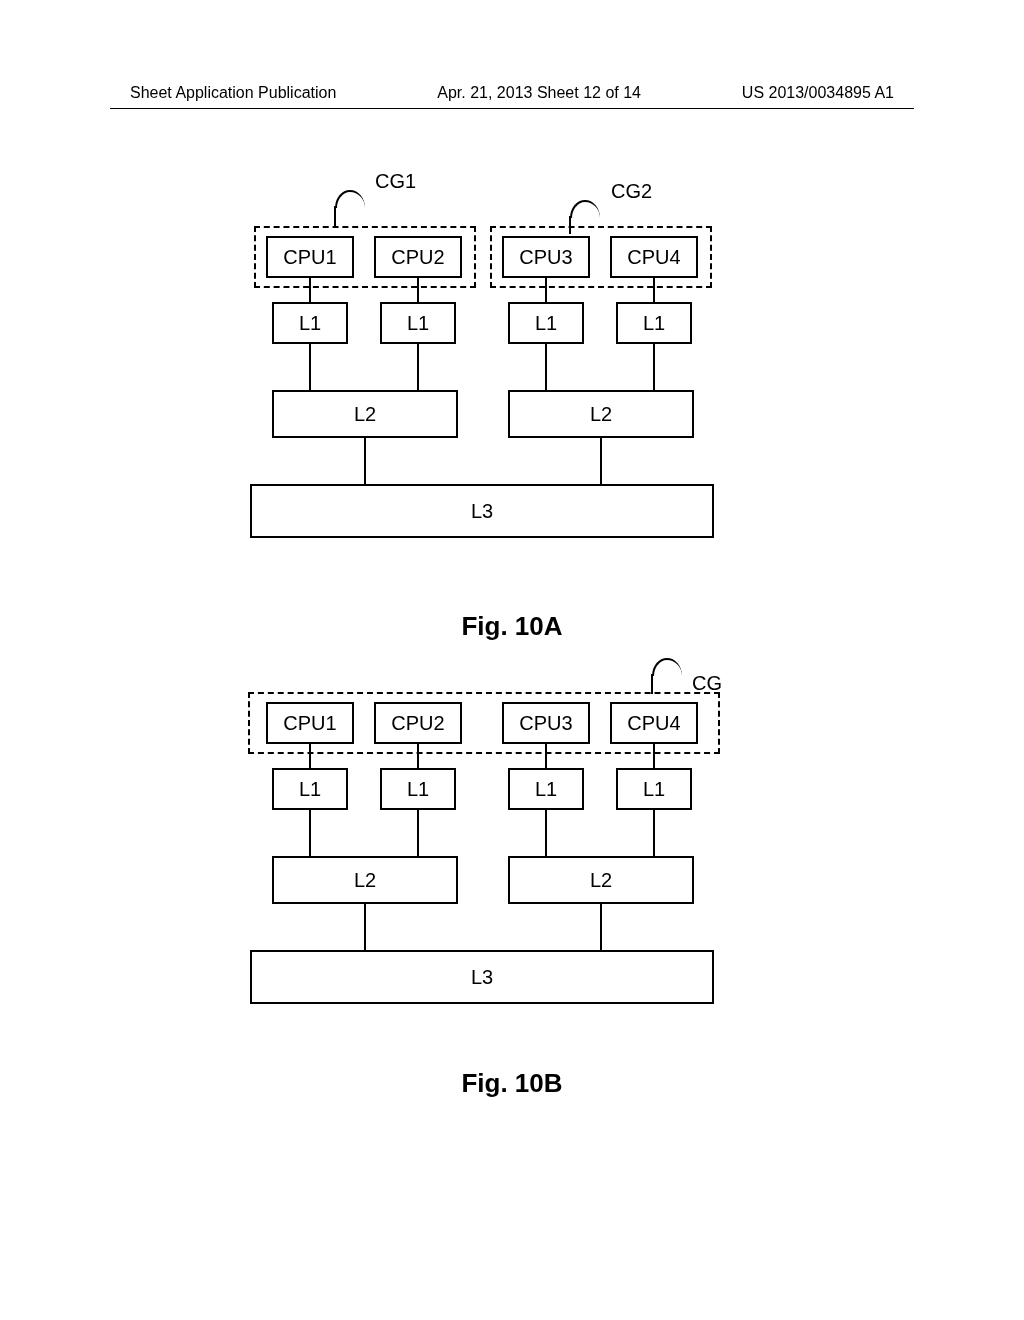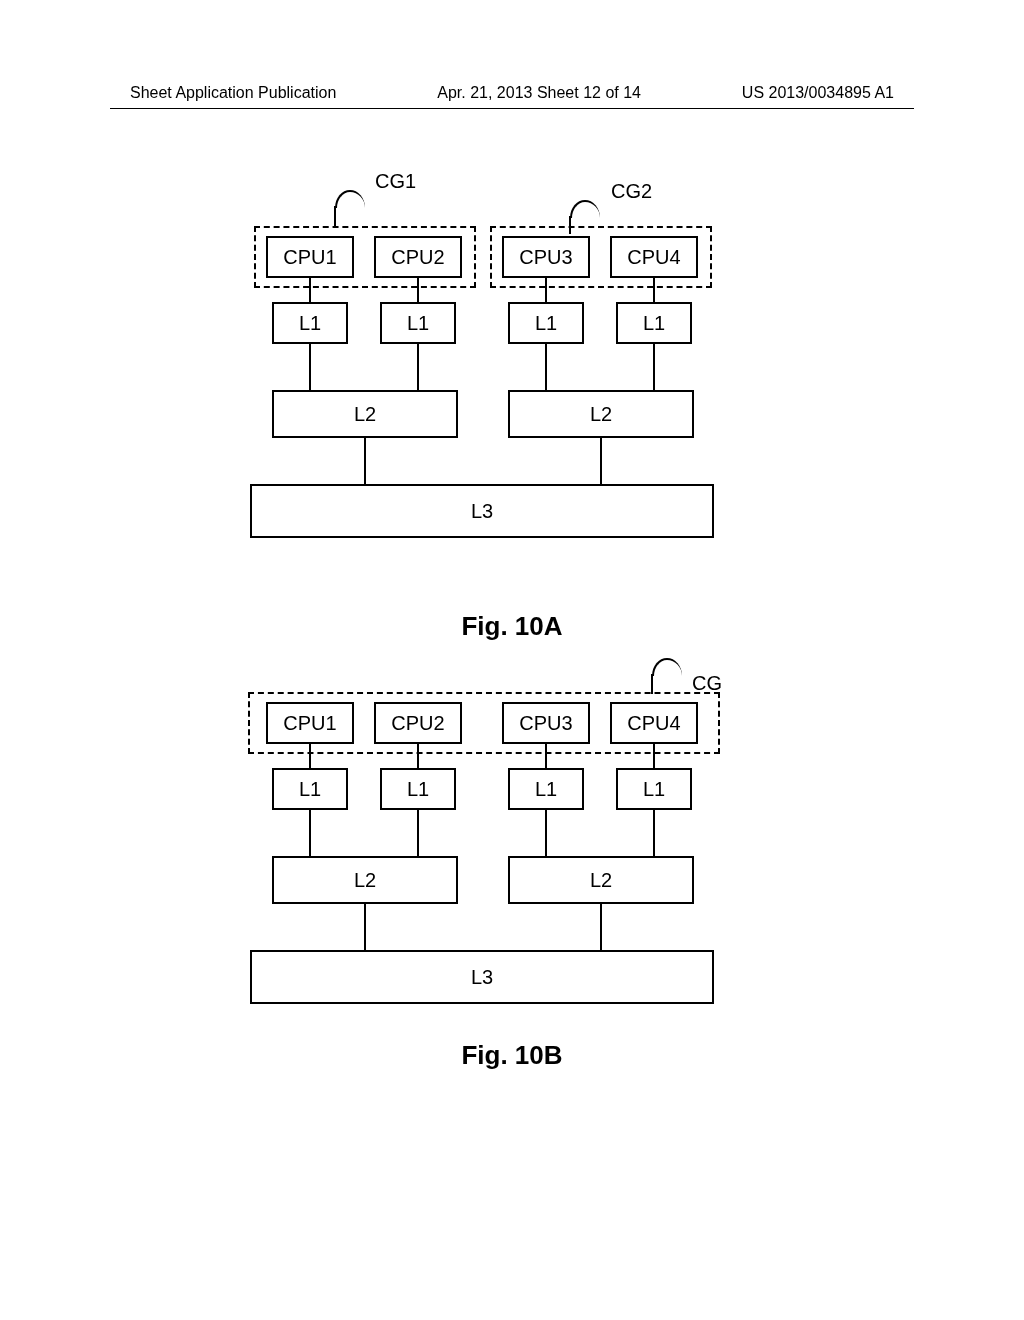--- a/index.html
+++ b/index.html
@@ -138,14 +138,14 @@
   <div class="conn vline" style="left:653px; top:170px; height:48px;"></div>
 
   <div class="box" style="left:272px; top:216px; width:186px; height:48px;">L2</div>
   <div class="box" style="left:508px; top:216px; width:186px; height:48px;">L2</div>
 
   <div class="conn vline" style="left:364px; top:264px; height:48px;"></div>
   <div class="conn vline" style="left:600px; top:264px; height:48px;"></div>
 
   <div class="box" style="left:250px; top:310px; width:464px; height:54px;">L3</div>
 
-  <div class="caption" style="top:400px;text-align:center;">Fig. 10B</div>
+  <div class="caption" style="top:428px;text-align:center;">Fig. 10B</div>
 </div>
 
 </body></html>

